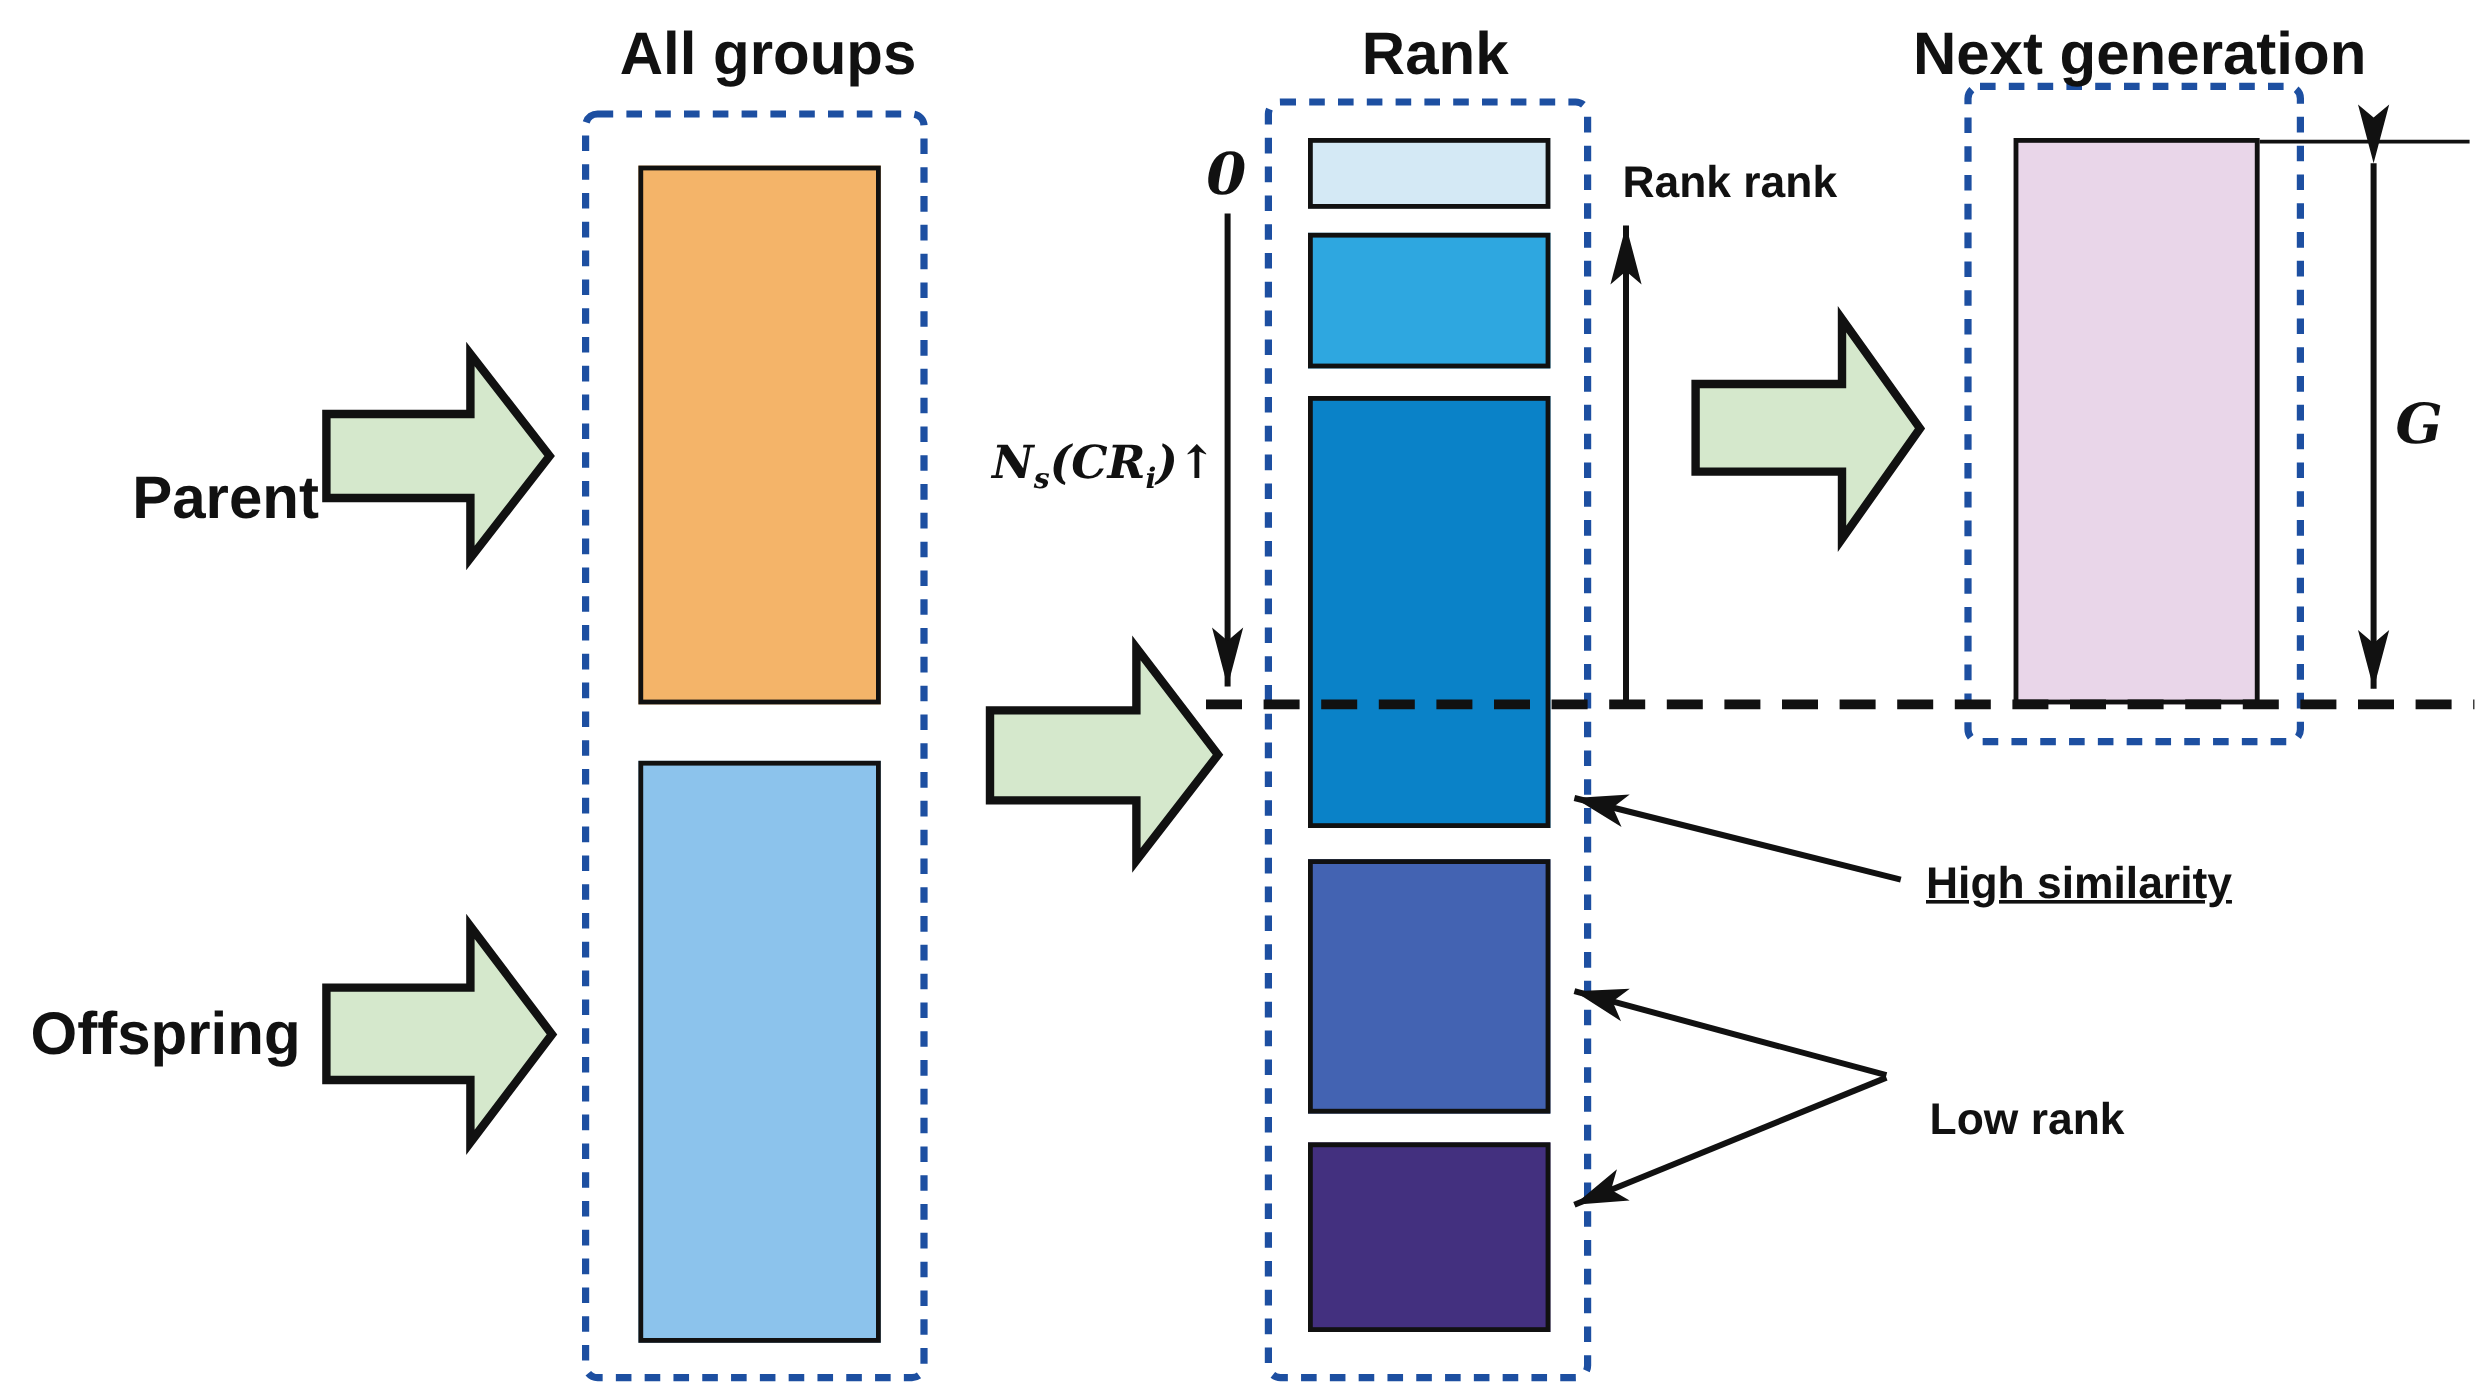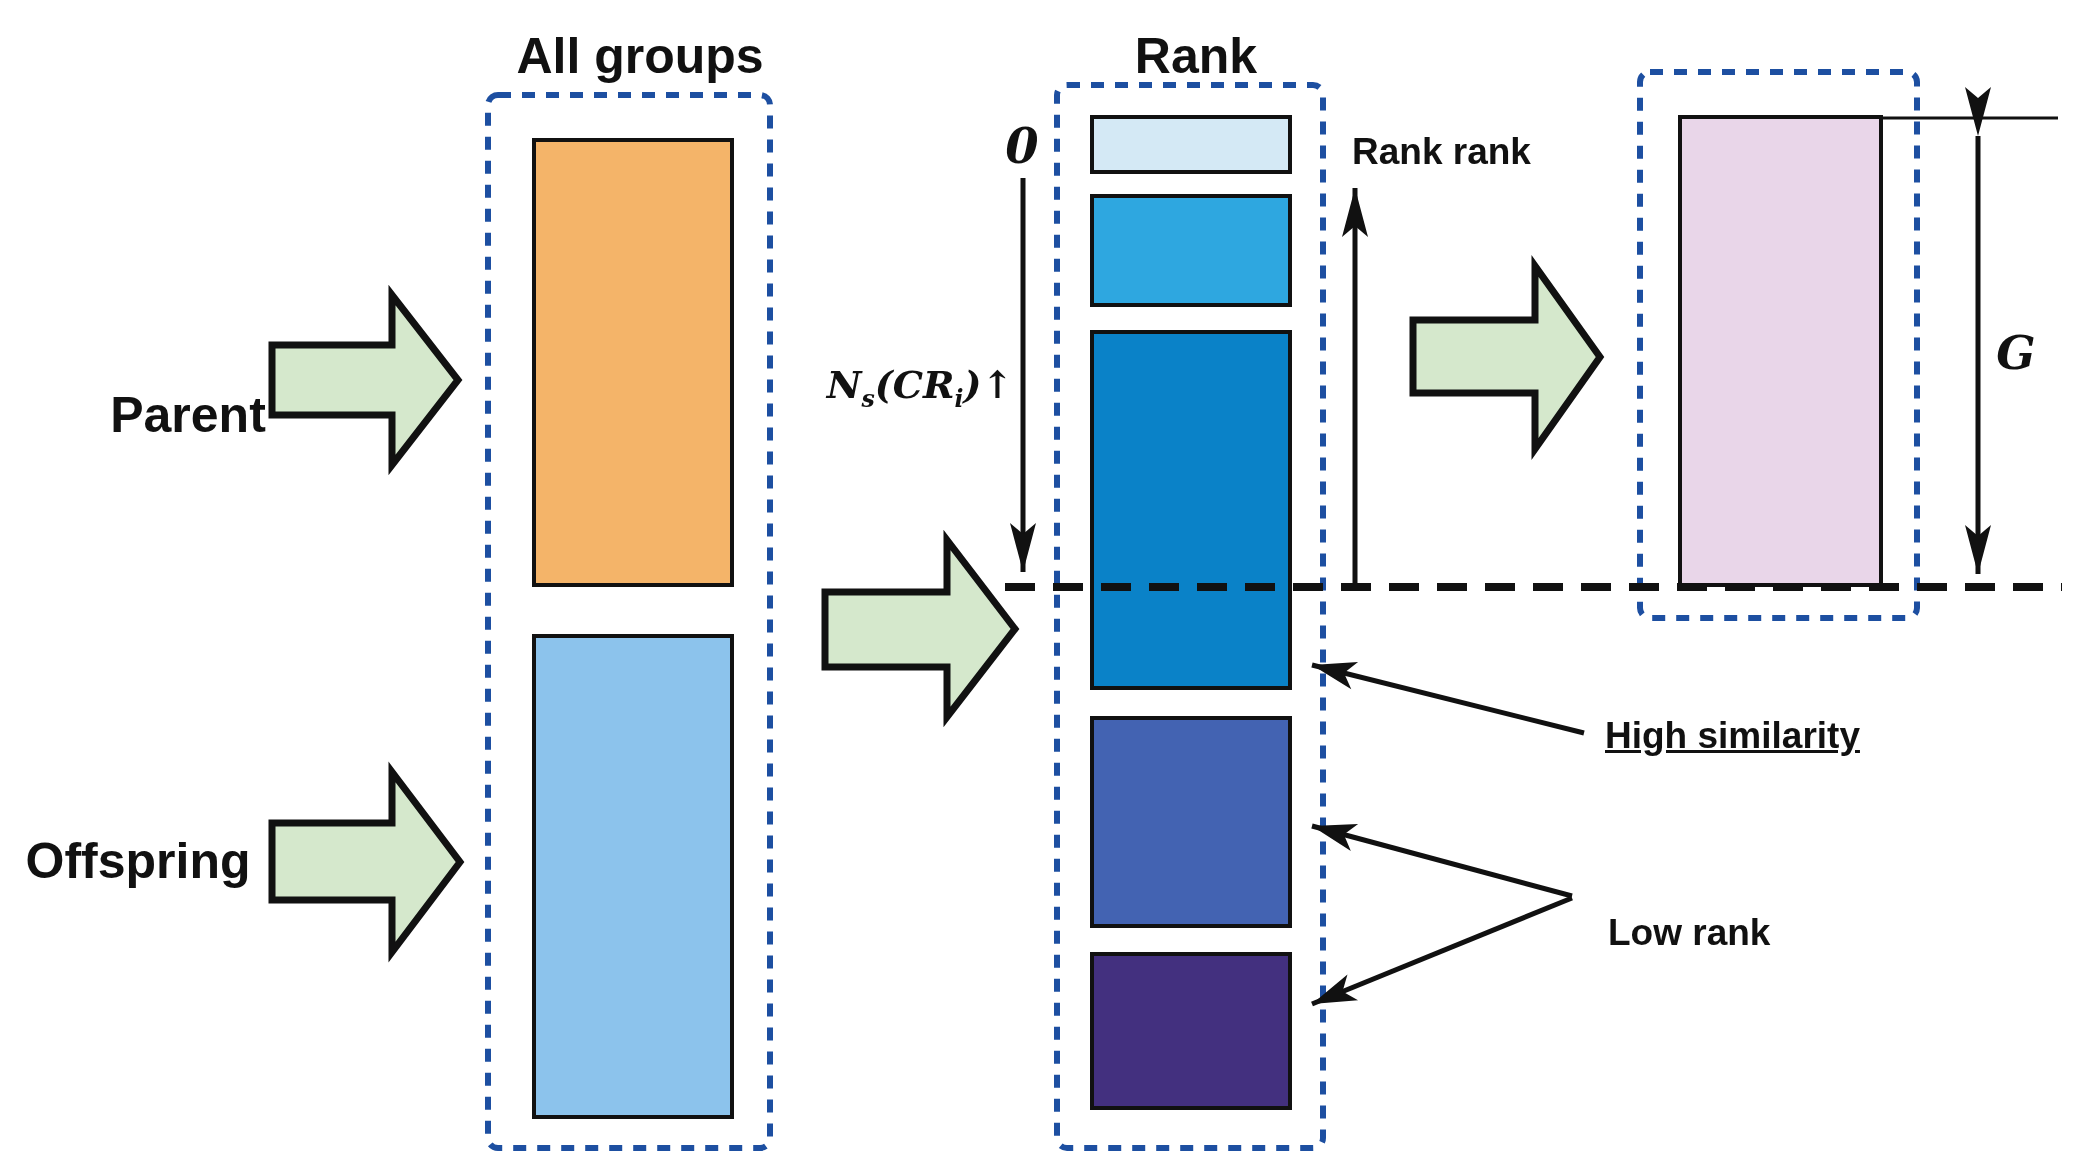--- a/index.html
+++ b/index.html
@@ -15,21 +15,21 @@
     border:4px solid #111;
     box-sizing:border-box;
   }
   .lbl{
     position:absolute;
     color:#111;
     font-weight:bold;
     white-space:nowrap;
     line-height:1;
   }
-  .title{font-size:50px;transform:translateX(-50%);margin-top:11px;}
+  .title{font-size:50px;transform:translateX(-50%);}
   .side-label{font-size:50px;transform:translateX(-50%);}
   .small-label{font-size:37px;}
   .math{
     font-family:"DejaVu Serif","DejaVu Sans",serif;
     font-style:italic;
     font-weight:bold;
   }
   .math sub{font-size:0.62em;}
   .zero{font-size:48px;transform:translateX(-50%);}
   .gsym{font-size:46px;transform:translateX(-50%);}
@@ -80,20 +80,21 @@
     <line x1="1883" y1="118" x2="2058" y2="118" stroke="#111" stroke-width="3"></line>
     <line x1="1978" y1="136" x2="1978" y2="574" stroke="#111" stroke-width="5" marker-start="url(#ahn)" marker-end="url(#ahn)"></line>
 
     <line x1="1584" y1="733" x2="1312" y2="665" stroke="#111" stroke-width="5" marker-end="url(#ah)"></line>
     <line x1="1572" y1="896" x2="1312" y2="826" stroke="#111" stroke-width="5" marker-end="url(#ah)"></line>
     <line x1="1572" y1="898" x2="1312" y2="1004" stroke="#111" stroke-width="5" marker-end="url(#ah)"></line>
   </svg>
 
   <div class="lbl title" style="left:640px;top:20px;">All groups</div>
   <div class="lbl title" style="left:1196px;top:20px;">Rank</div>
+  <div class="lbl title" style="left:1783px;top:20px;">Next generation</div>
 
   <div class="lbl side-label" style="left:188px;top:352px;margin-top:38px;">Parent</div>
   <div class="lbl side-label" style="left:138px;top:836px;">Offspring</div>
 
   <div class="lbl math zero" style="left:1022px;top:122px;">0</div>
 
   <div class="lbl math formula" style="left:920px;top:366px;"><span>N</span><sub>s</sub><span>(CR</span><sub>i</sub><span>)↑</span></div>
 
   <div class="lbl math gsym" style="left:2016px;top:330px;">G</div>
 

